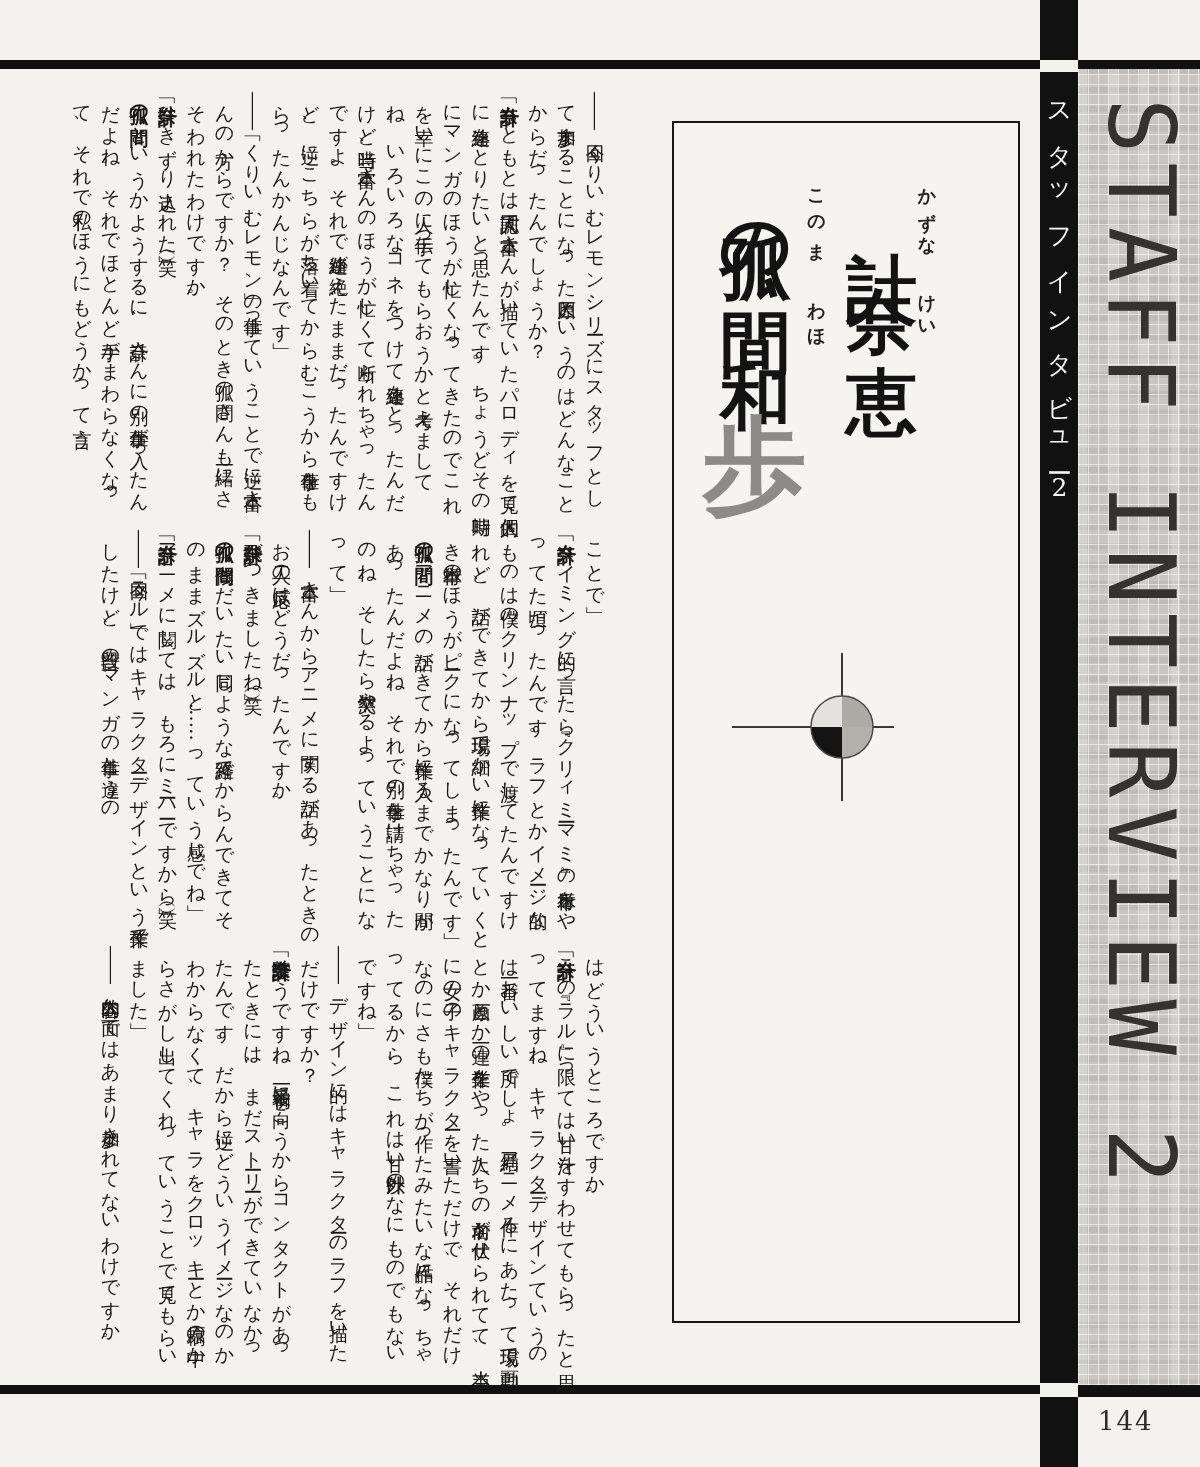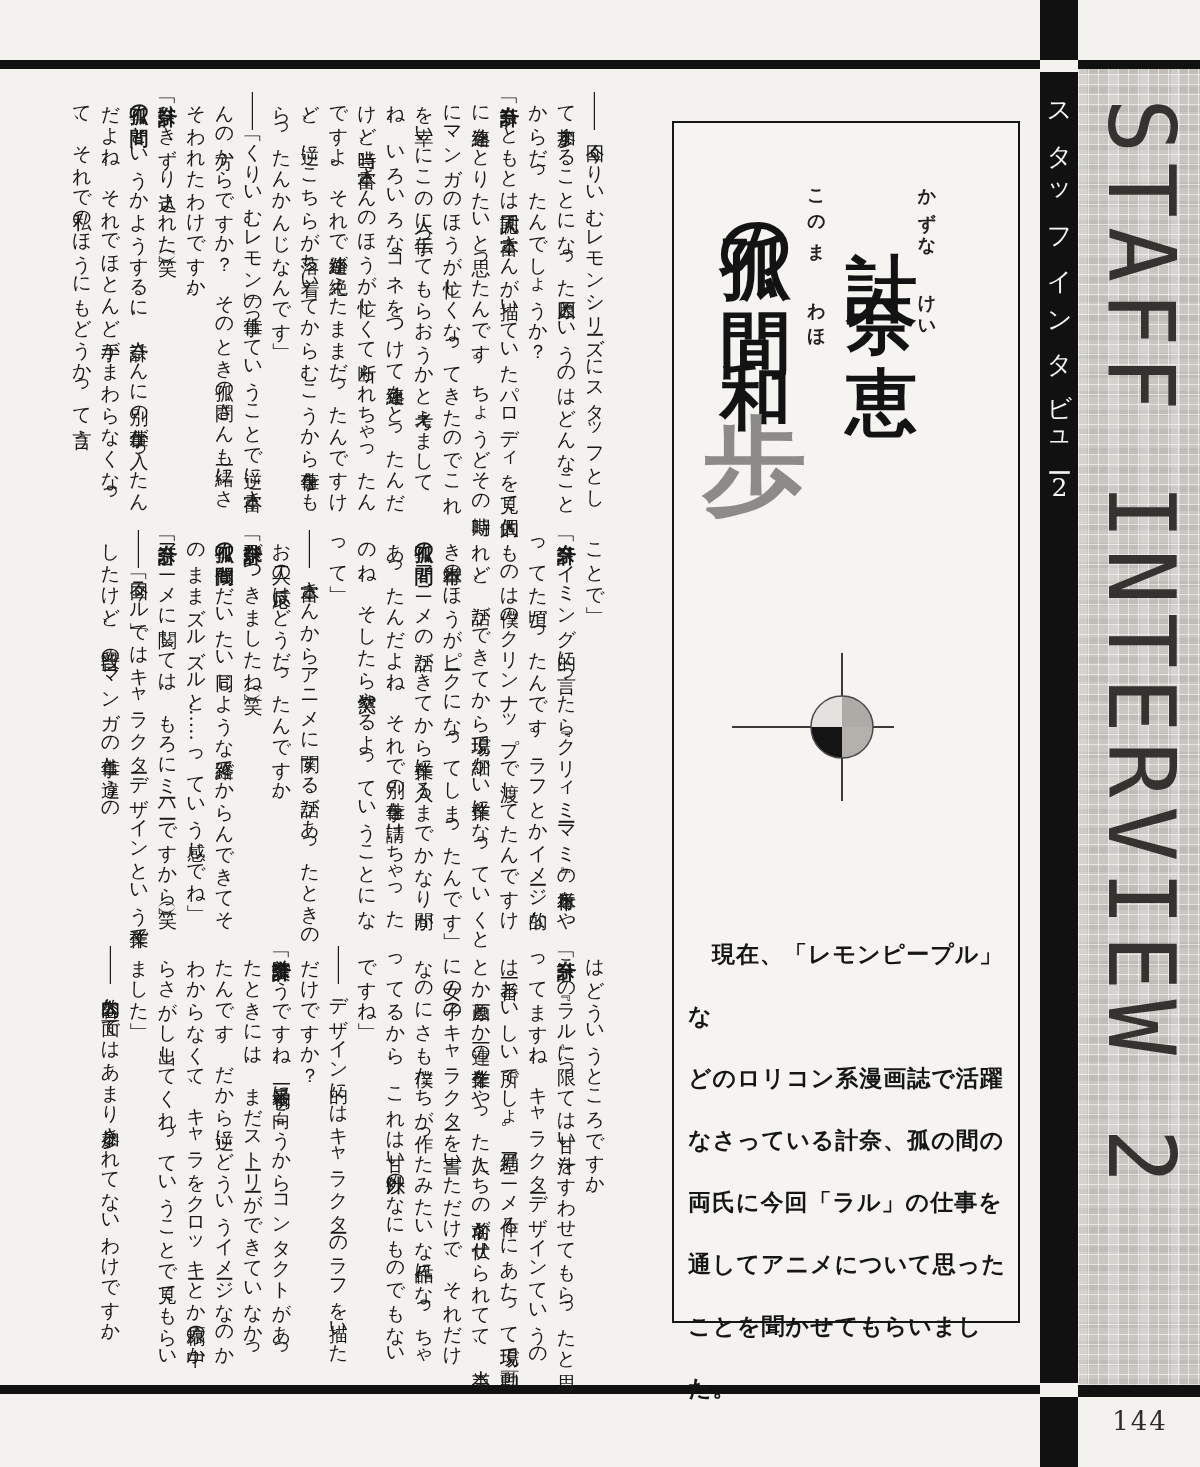--- a/index.html
+++ b/index.html
@@ -76,21 +76,21 @@
     font-size:19px;line-height:28.5px;
     color:#191919;overflow:visible;
   }
   .band p{margin:0;padding:0;}
   .band b{font-family:"DejaVu Sans", sans-serif;font-weight:700;}
   #band1{top:92px;height:424px;}
   #band2{top:530px;height:410px;}
   #band3{top:946px;height:418px;}
   
   #page-num{
-    left:1098px;top:1406px;width:84px;text-align:center;
+    left:1098px;top:1406px;width:84px;
     font-size:26px;color:#2c2c2c;font-family:"DejaVu Serif", serif;
     letter-spacing:2px;
   }
 </style>
 </head>
 <body>
 
 <div class="rule" id="rule-top-left"></div>
 <div class="rule" id="rule-top-right"></div>
 <div class="rule" id="rule-bot-left"></div>
@@ -116,26 +116,20 @@
   <svg id="reg-mark" width="176" height="152" viewBox="0 0 176 152">
     <line x1="2" y1="76" x2="164" y2="76" stroke="#3a3a3a" stroke-width="2"></line>
     <line x1="112" y1="2" x2="112" y2="150" stroke="#3a3a3a" stroke-width="2"></line>
     <path d="M112,76 L112,45 A31,31 0 0 0 81,76 Z" fill="#e4e2de"></path>
     <path d="M112,76 L112,45 A31,31 0 0 1 143,76 Z" fill="#aeaba7"></path>
     <path d="M112,76 L81,76 A31,31 0 0 0 112,107 Z" fill="#141414"></path>
     <path d="M112,76 L143,76 A31,31 0 0 1 112,107 Z" fill="#b4b1ad"></path>
     <circle cx="112" cy="76" r="31" fill="none" stroke="#4a4a4a" stroke-width="1.5"></circle>
   </svg>
 
-  <div id="intro">　現在、「レモンピープル」な
-どのロリコン系漫画誌で活躍
-なさっている計奈、孤の間の
-両氏に今回「ラル」の仕事を
-通してアニメについて思った
-ことを聞かせてもらいました。</div>
 </div>
 
 <div class="band" id="band1">
     <p>――今回くりいむレモンシリーズにスタッフとして参加することになった原因というのはどんなことからだったんでしょうか？</p>
     <p><b>計奈</b>「もともとは同人誌で富本さんが描いていたパロディを見て個人的に連絡をとりたいと思ったんです。ちょうどその時期にマンガのほうが忙しくなってきたのでこれを幸いにこの人に手伝ってもらおうかと考えましてね。いろいろなコネをつけて連絡をとったんだけど当時、富本さんのほうが忙しくて断られちゃったんですよ。それで連絡が絶えたままだったんですけど、逆にこちらが落ち着いてからむこうから仕事をもらったんかんじなんです」</p>
     <p>――「くりいむレモン」の仕事っていうことで逆に富本さんの方からですか？　そのとき孤の間さんも一緒にさそわれたわけですか。</p>
     <p><b>計奈</b>「ひきずり込まれた（笑）」</p>
     <p><b>孤の間</b>「というかようするに、計奈さんに別の仕事が入ったんだよね。それでほとんど手がまわらなくなって、それで私のほうにもどうかって言う</p>
   </div>
 <div class="band" id="band2">

